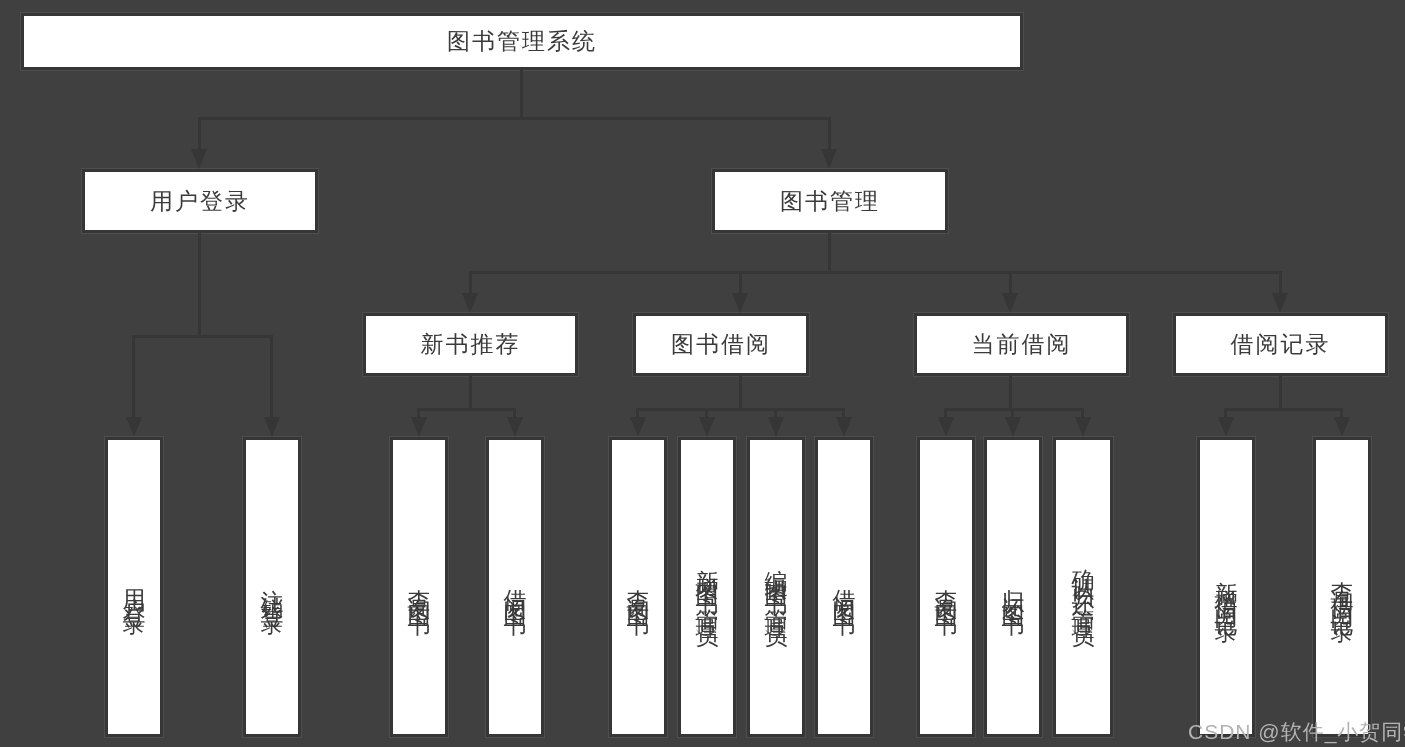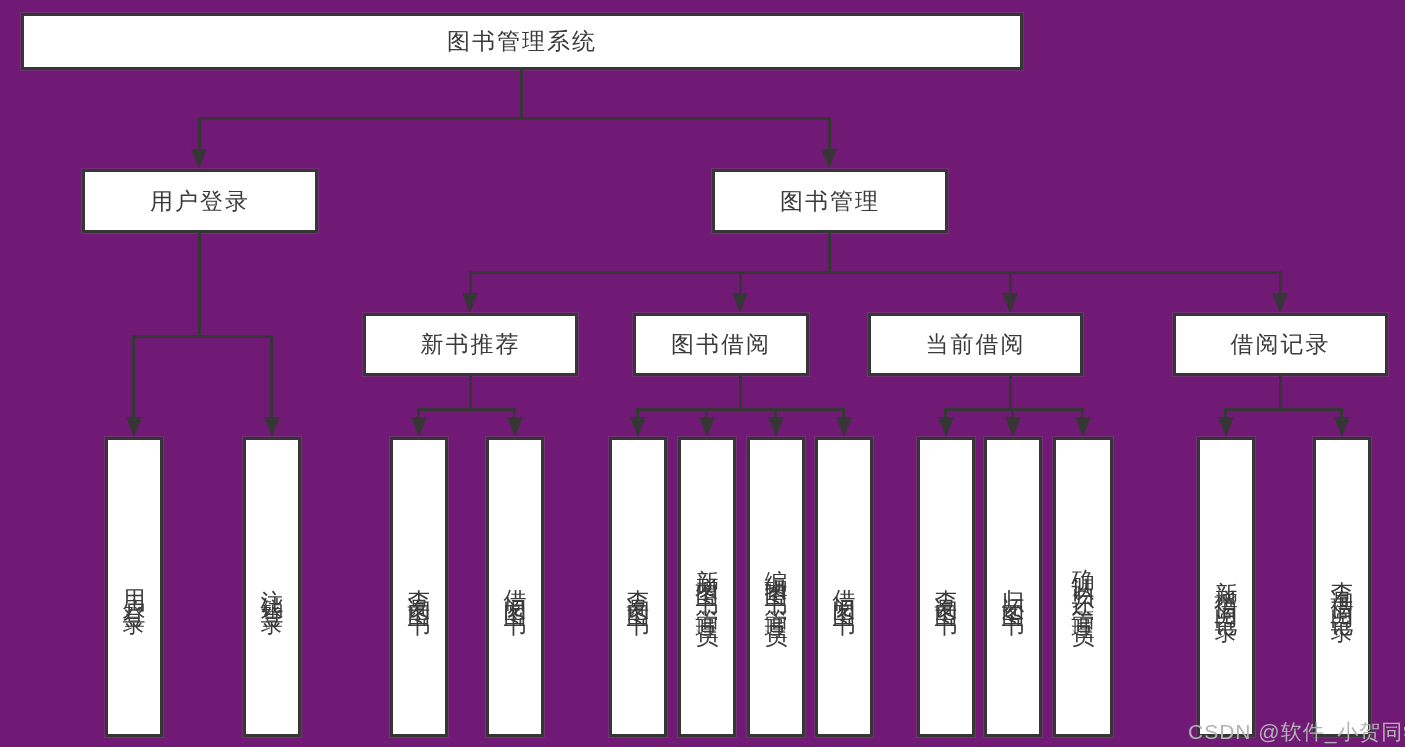--- a/index.html
+++ b/index.html
@@ -5,21 +5,21 @@
   html, body {
     margin: 0;
     padding: 0;
     background: #ffffff;
     font-family: "Liberation Sans", "DejaVu Sans", sans-serif;
   }
   .canvas {
     position: relative;
     width: 1405px;
     height: 747px;
-    background: #701a75;
+    background: #404040;
     overflow: hidden;
   }
   
   .node {
     position: absolute;
     box-sizing: border-box;
     border: 3px solid #363636;
     background: #ffffff;
     display: flex;
     align-items: center;
@@ -88,21 +88,21 @@
   </div>
 
   <div class="node" style="left:712px; top:169px; width:236px; height:64px;">
     <span>图书管理</span>
   </div>
 
   <div class="node" style="left:633px; top:313px; width:176px; height:63px;">
     <span>图书借阅</span>
   </div>
 
-  <div class="node" style="left:868px; top:313px; width:215px; height:63px;justify-content:center;">
+  <div class="node" style="left:914px; top:313px; width:215px; height:63px;justify-content:center;">
     <span>当前借阅</span>
   </div>
 
   <div class="node" style="left:1173px; top:313px; width:215px; height:63px;">
     <span>借阅记录</span>
   </div>
 
   <div class="node leaf" style="left:105px;">
     <span class="vtext">用户登录</span>
   </div>

